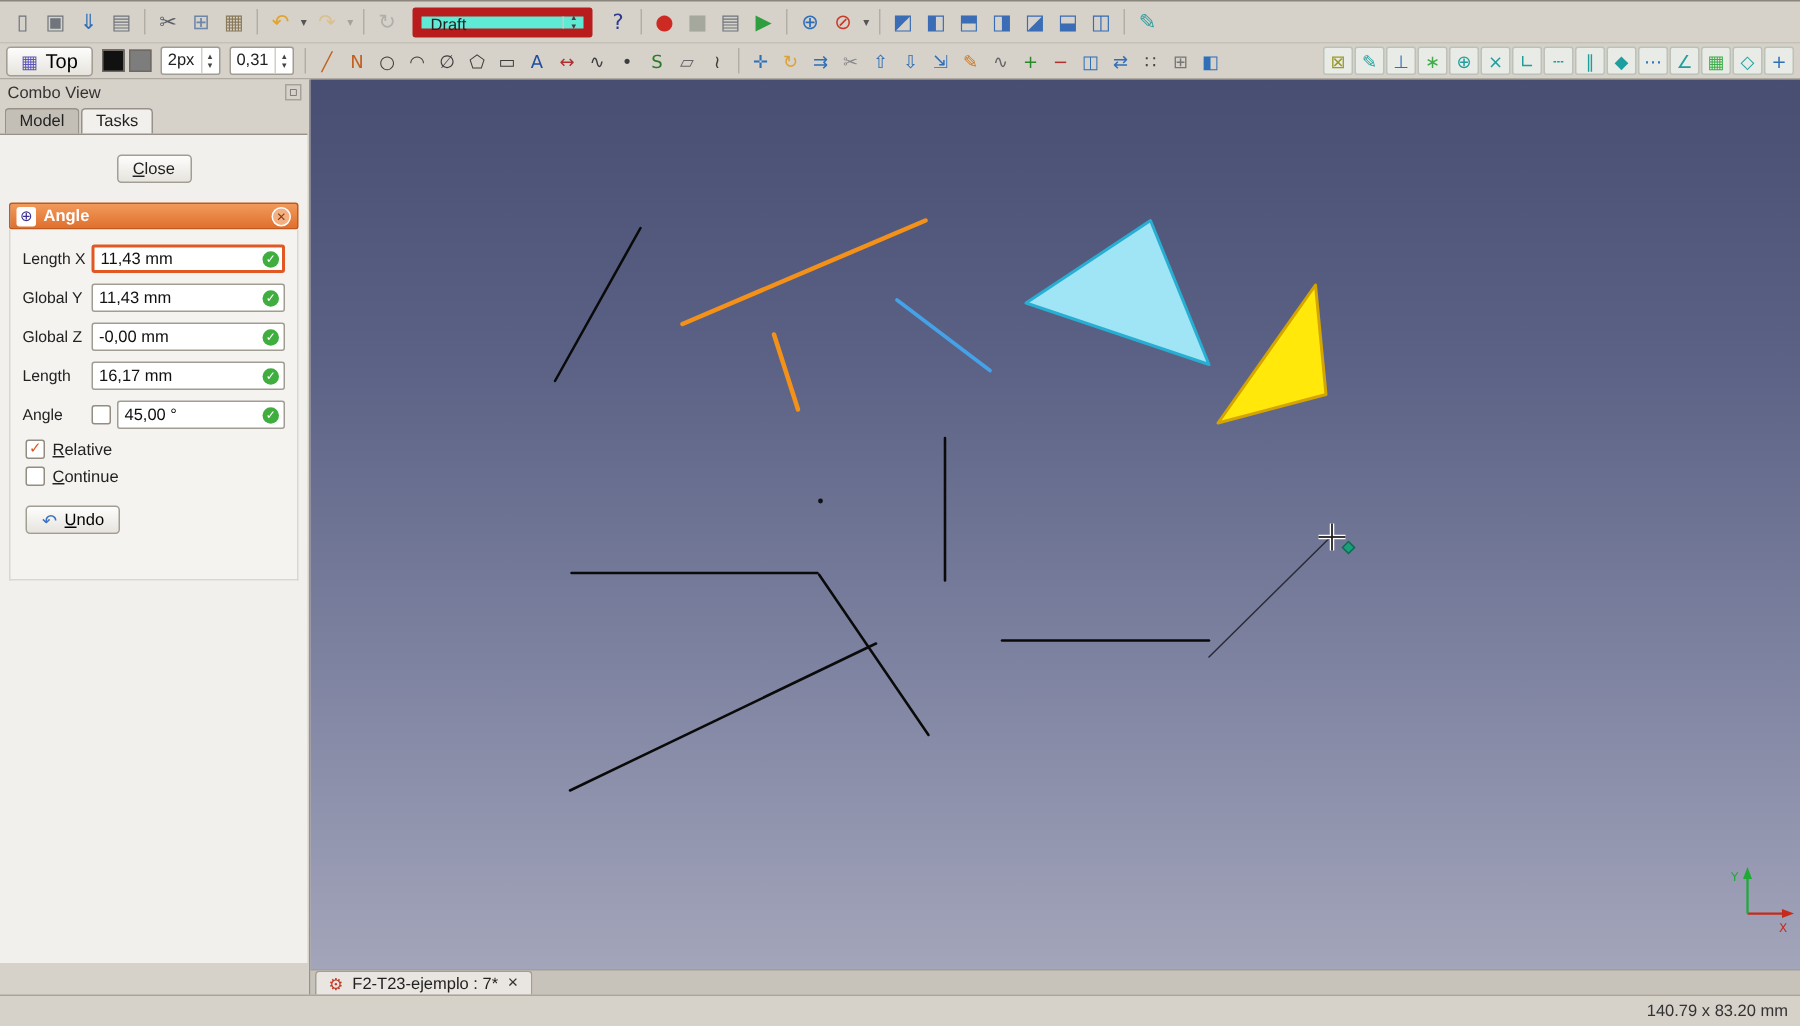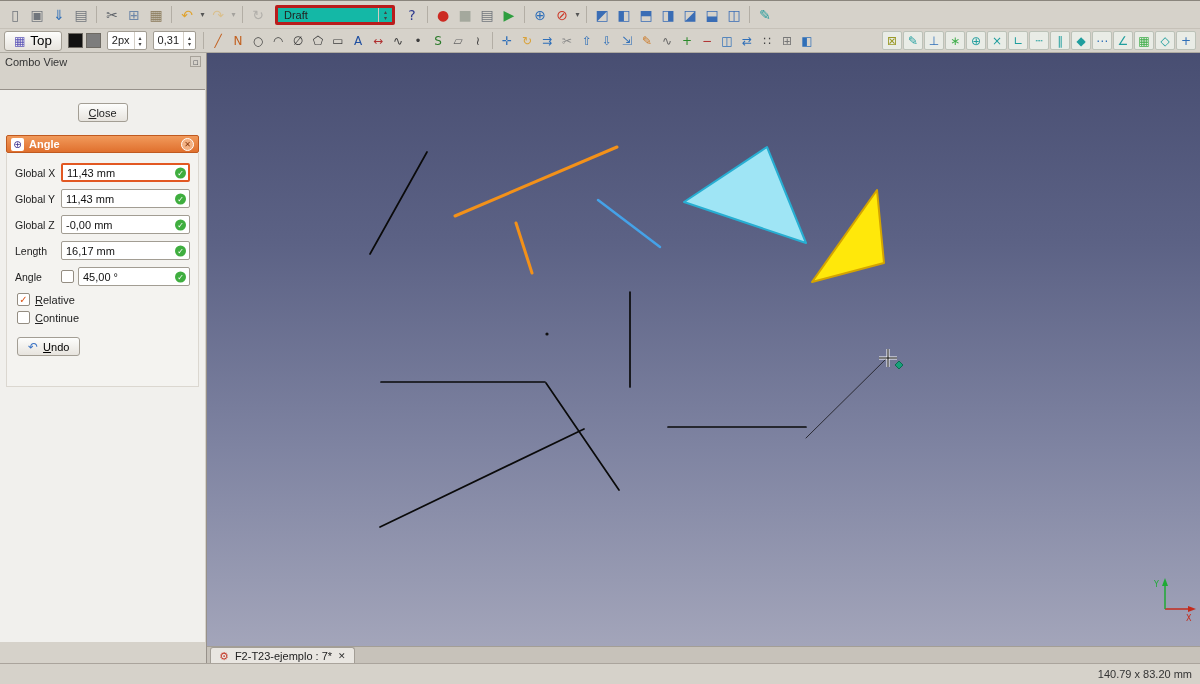--- a/index.html
+++ b/index.html
@@ -10,22 +10,22 @@
   .toolbar{display:flex;align-items:center;padding:0 4px}
   #tb1{height:28px;border-bottom:1px solid #c6c1b8}
   #tb2{height:24px;border-bottom:1px solid #aeaaa1}
   .tgroup{display:flex;align-items:center}
   .tbtn{width:22px;height:21px;display:flex;align-items:center;justify-content:center;
         font-family:"DejaVu Sans",sans-serif;font-size:14px;border-radius:3px;cursor:default}
   #tb2 .tbtn{width:20px;height:19px;font-size:12px}
   .tbtn.narrow{width:9px;font-size:8px;color:#555}
   .tbtn.disabled{opacity:.38}
   .tsep{width:1px;height:17px;background:#b3aea5;margin:0 4px;flex:none}
-  .combo{display:flex;width:120px;height:20px;background:#14b8a6;border:3px solid #b91c1c;
-         border-radius:2px;align-items:center;margin:0 6px;flex:none}
+  .combo{display:flex;width:120px;height:20px;background:#5eead4;border:6px solid #b91c1c;
+         border-radius:2px;margin:0 6px;flex:none}
   .combo .val{flex:1;padding-left:6px}
   .combo .arrows{width:14px;height:100%;border-left:1px solid #cfcac1;display:flex;flex-direction:column;
                  align-items:center;justify-content:center;font-size:6px;line-height:6px;color:#444;
                  font-family:"DejaVu Sans",sans-serif}
   .plane-btn{height:20px;display:flex;gap:5px;align-items:center;padding:0 9px;margin-right:6px;
              background:linear-gradient(#fdfdfc,#e7e4de);border:1px solid #a39e94;border-radius:3px}
   .plane-btn .ic{font-family:"DejaVu Sans",sans-serif;color:#5c55b8;font-size:12px}
   .swatch{width:15px;height:15px;border:1px solid #6e6a63;margin-right:3px;flex:none}
   .spin{display:flex;height:19px;background:#fff;border:1px solid #a29d93;border-radius:2px;
         align-items:stretch;margin:0 3px;flex:none}
@@ -222,31 +222,35 @@
       <span class="tbtn" style="color: rgb(31, 158, 158);">◇</span>
       <span class="tbtn" style="color: rgb(47, 111, 184);">+</span>
     </div>
 </div>
 
 <div id="panel">
   <div class="panel-title">
     <span>Combo View</span>
     <span class="float-ic">▫</span>
   </div>
+  <div class="tabs">
+    <span class="tab">Model</span>
+    <span class="tab active">Tasks</span>
+  </div>
   <div class="panel-body">
     <button class="close-btn mn">Close</button>
     <div class="task-header">
       <span class="task-ic">⊕</span>
       <span class="task-title">Angle</span>
       <span class="task-close">✕</span>
     </div>
     <div class="task-body">
       <div id="fields">
           <div class="frow">
-            <span class="flabel">Global X</span>
+            <span class="flabel">Length X</span>
             <span class="iwrap focused"><input value="11,43 mm" style=""><span class="badge">✓</span></span>
           </div>
           <div class="frow">
             <span class="flabel">Global Y</span>
             <span class="iwrap"><input value="11,43 mm" style=""><span class="badge">✓</span></span>
           </div>
           <div class="frow">
             <span class="flabel">Global Z</span>
             <span class="iwrap"><input value="-0,00 mm" style=""><span class="badge">✓</span></span>
           </div>

